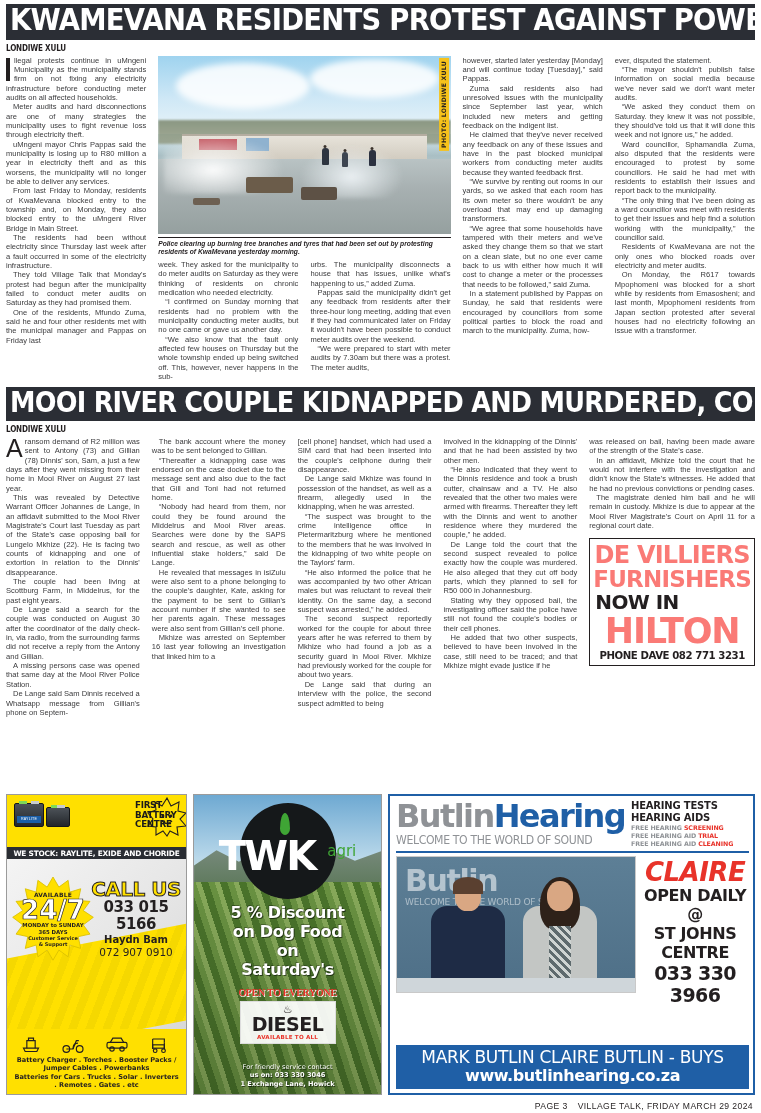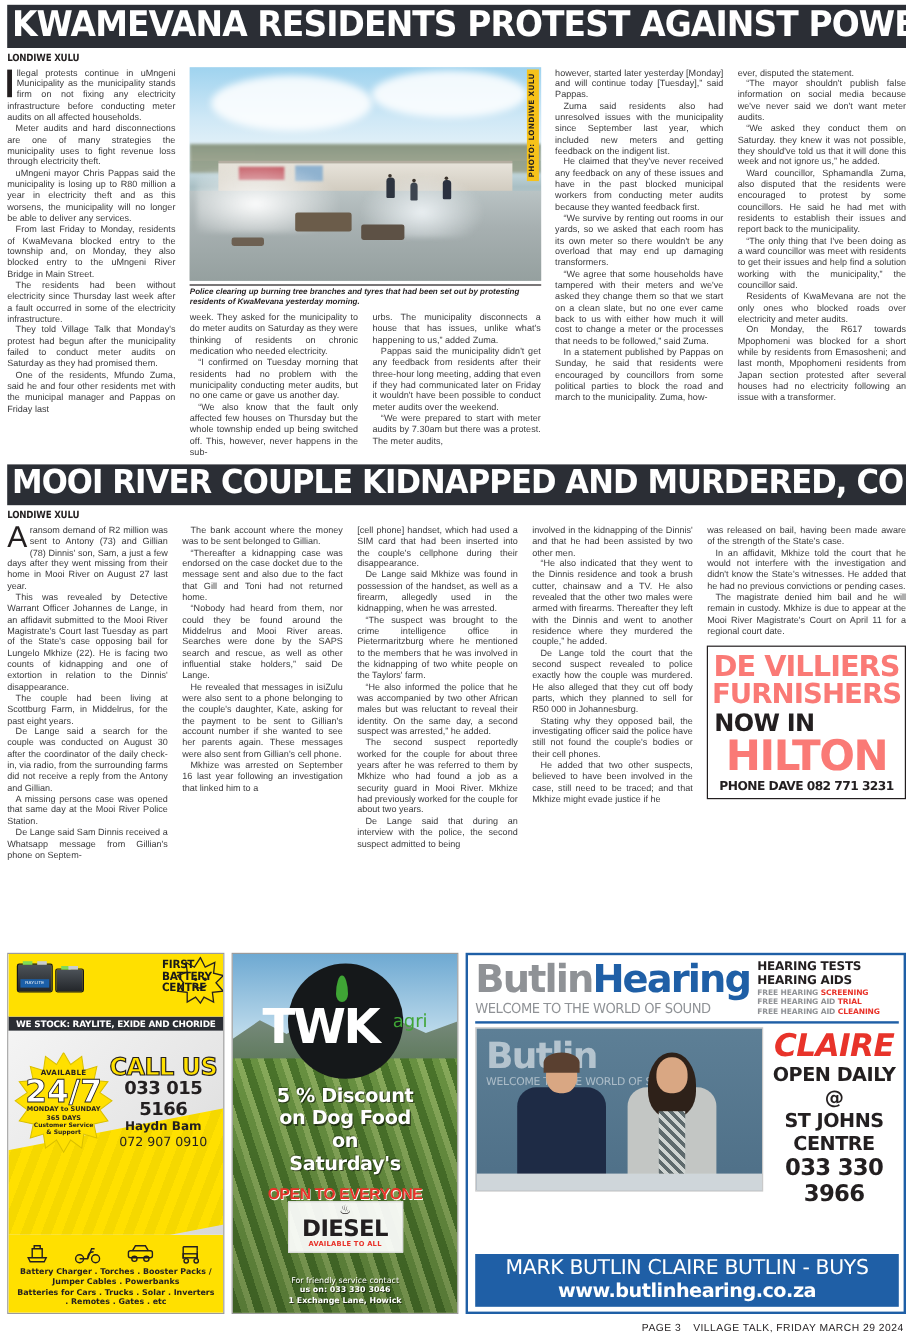--- a/index.html
+++ b/index.html
@@ -329,22 +329,22 @@
   }
   .twk-disc {
     position: absolute; left: 0; right: 0; top: 108px;
     text-align: center; color: #ffffff;
     font-family: "DejaVu Sans", sans-serif; font-weight: bold;
     font-size: 16px; line-height: 19px; letter-spacing: -0.3px;
     text-shadow: 1px 1px 0 rgba(0,0,0,.55), -0.7px -0.7px 0 rgba(0,0,0,.3);
   }
   .twk-open {
     position: absolute; left: 0; right: 0; top: 192px; text-align: center;
-    color: #e8332a; font-family: Liberation Sans, sans-serif; font-weight: bold;
-    font-size: 13px; letter-spacing: -0.3px;
+    color: #e8332a; font-family: Liberation Serif, serif; font-weight: bold;
+    font-size: 10px; letter-spacing: -0.3px;
     text-shadow: 0.6px 0.6px 0 #fff;
   }
   .twk-diesel {
     position: absolute; left: 50%; transform: translateX(-50%); top: 206px;
     width: 96px; background: rgba(255,255,255,.92); border: 1px solid #ddd;
     text-align: center; padding: 2px 0 3px 0;
   }
   .twk-diesel .flame { font-size: 11px; line-height: 11px; color: #231f20; }
   .twk-diesel .dz { font-family: "DejaVu Sans", sans-serif; font-weight: bold; font-size: 19px; color: #231f20; line-height: 19px; letter-spacing: -0.5px; }
   .twk-diesel .av { font-family: "DejaVu Sans", sans-serif; font-weight: bold; font-size: 5.6px; color: #e8332a; letter-spacing: .2px; }
@@ -476,21 +476,21 @@
                 <span class="head"></span>
               </div>
             <div class="photo-credit">PHOTO: LONDIWE XULU</div>
           </div>
           <div class="caption">Police clearing up burning tree branches and tyres that had been set out by protesting residents of KwaMevana yesterday morning.</div>
         </div>
 
         <div class="cols" style="grid-template-columns: repeat(2, 1fr);">
           <div class="col bodytext">
             <p class="first">week. They asked for the municipality to do meter audits on Saturday as they were thinking of residents on chronic medication who needed electricity.</p>
-            <p>“I confirmed on Tuesday morning that residents had no problem with the municipality conducting meter audits, but no one came or gave us another day.</p>
+            <p>“I confirmed on Sunday morning that residents had no problem with the municipality conducting meter audits, but no one came or gave us another day.</p>
             <p>“We also know that the fault only affected few houses on Thursday but the whole township ended up being switched off. This, however, never happens in the sub-</p>
           </div>
           <div class="col bodytext">
             <p class="first">urbs. The municipality disconnects a house that has issues, unlike what's happening to us,” added Zuma.</p>
             <p>Pappas said the municipality didn't get any feedback from residents after their three-hour long meeting, adding that even if they had communicated later on Friday it wouldn't have been possible to conduct meter audits over the weekend.</p>
             <p>“We were prepared to start with meter audits by 7.30am but there was a protest. The meter audits,</p>
           </div>
         </div>
       </div>
 

